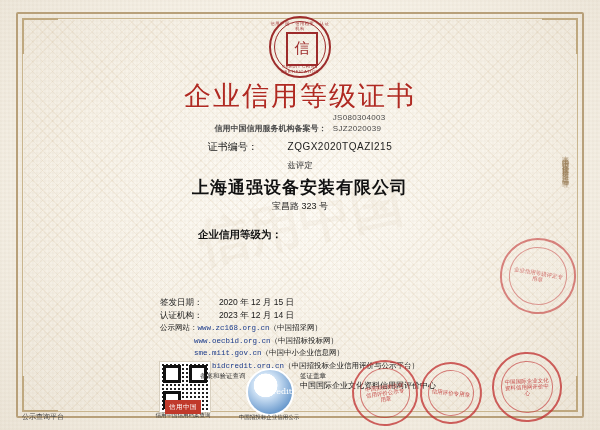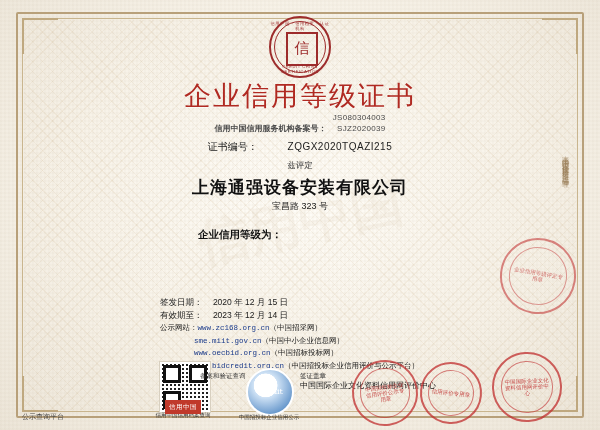--- a/index.html
+++ b/index.html
@@ -118,21 +118,21 @@
   .filing {
     position: absolute;
     top: 112px;
     left: 0; right: 0;
     text-align: center;
     color: #4a4a4a;
     font-size: 8px;
     line-height: 11px;
   }
   .filing .label { margin-right: 4px; font-weight: bold; }
-  .filing .nums { display: inline-block; text-align: right; }
+  .filing .nums { display: inline-block; text-align: left; }
   .filing .nums div { letter-spacing: 0.3px; }
 
   .certno {
     position: absolute;
     top: 140px;
     left: 0; right: 0;
     text-align: center;
     font-size: 10px;
     color: #1c1c1c;
   }
@@ -186,21 +186,21 @@
   }
 
   .meta {
     position: absolute;
     left: 160px;
     top: 296px;
     font-size: 8.5px;
     color: #1a1a1a;
     line-height: 13px;
   }
-  .meta .row span.k { margin-right: 8px; }
+  .meta .row span.k { margin-right: 14px; }
   .links {
     position: absolute;
     left: 160px;
     top: 322px;
     font-size: 7.5px;
     color: #1a1a1a;
     line-height: 11.5px;
   }
   .links .first { margin-left: 0; }
   .links .cont { margin-left: 34px; }
@@ -239,21 +239,21 @@
 
   .badge-credit {
     position: absolute;
     left: 246px; top: 368px;
     width: 44px; height: 44px;
     border-radius: 50%;
     background: radial-gradient(circle at 40% 35%, #ffffff 0 30%, #cfe2f5 31%, #2f6fb5 100%);
     border: 2px solid #fff;
     color: #fff;
     font-size: 8px;
-    text-align: center;
+    text-align: right;
     line-height: 44px;
     font-family: "DejaVu Serif", serif;
   }
 
   .badge-red {
     position: absolute;
     width: 36px;
     height: 14px;
     background: #c0392b;
     color: #fff;
@@ -372,34 +372,34 @@
   <div class="address">宝昌路 323 号</div>
 
   <div class="grade-label">企业信用等级为：</div>
 
   <div class="meta">
     <div class="row">
       <span class="k">签发日期：</span>
       <span class="v">2020 年 12 月 15 日</span>
     </div>
     <div class="row">
-      <span class="k">有效期至：</span>
+      <span class="k">认证机构：</span>
       <span class="v">2023 年 12 月 14 日</span>
     </div>
   </div>
 
   <div class="links">
     <div class="first">
       <span>公示网站：</span><span class="url">www.zc168.org.cn</span><span>（中国招采网）</span>
     </div>
     <div class="cont">
+      <span class="url">www.oecbid.org.cn</span><span>（中国招标投标网）</span>
+    </div>
+    <div class="cont">
       <span class="url">sme.miit.gov.cn</span><span>（中国中小企业信息网）</span>
-    </div>
-    <div class="cont">
-      <span class="url">www.oecbid.org.cn</span><span>（中国招标投标网）</span>
     </div>
     <div class="cont">
       <span class="url">www.bidcredit.org.cn</span><span>（中国招投标企业信用评价与公示平台）</span>
     </div>
   </div>
 
   <div class="qr" id="qr1">
     <div class="fp a"></div>
     <div class="fp b"></div>
     <div class="fp c"></div>

